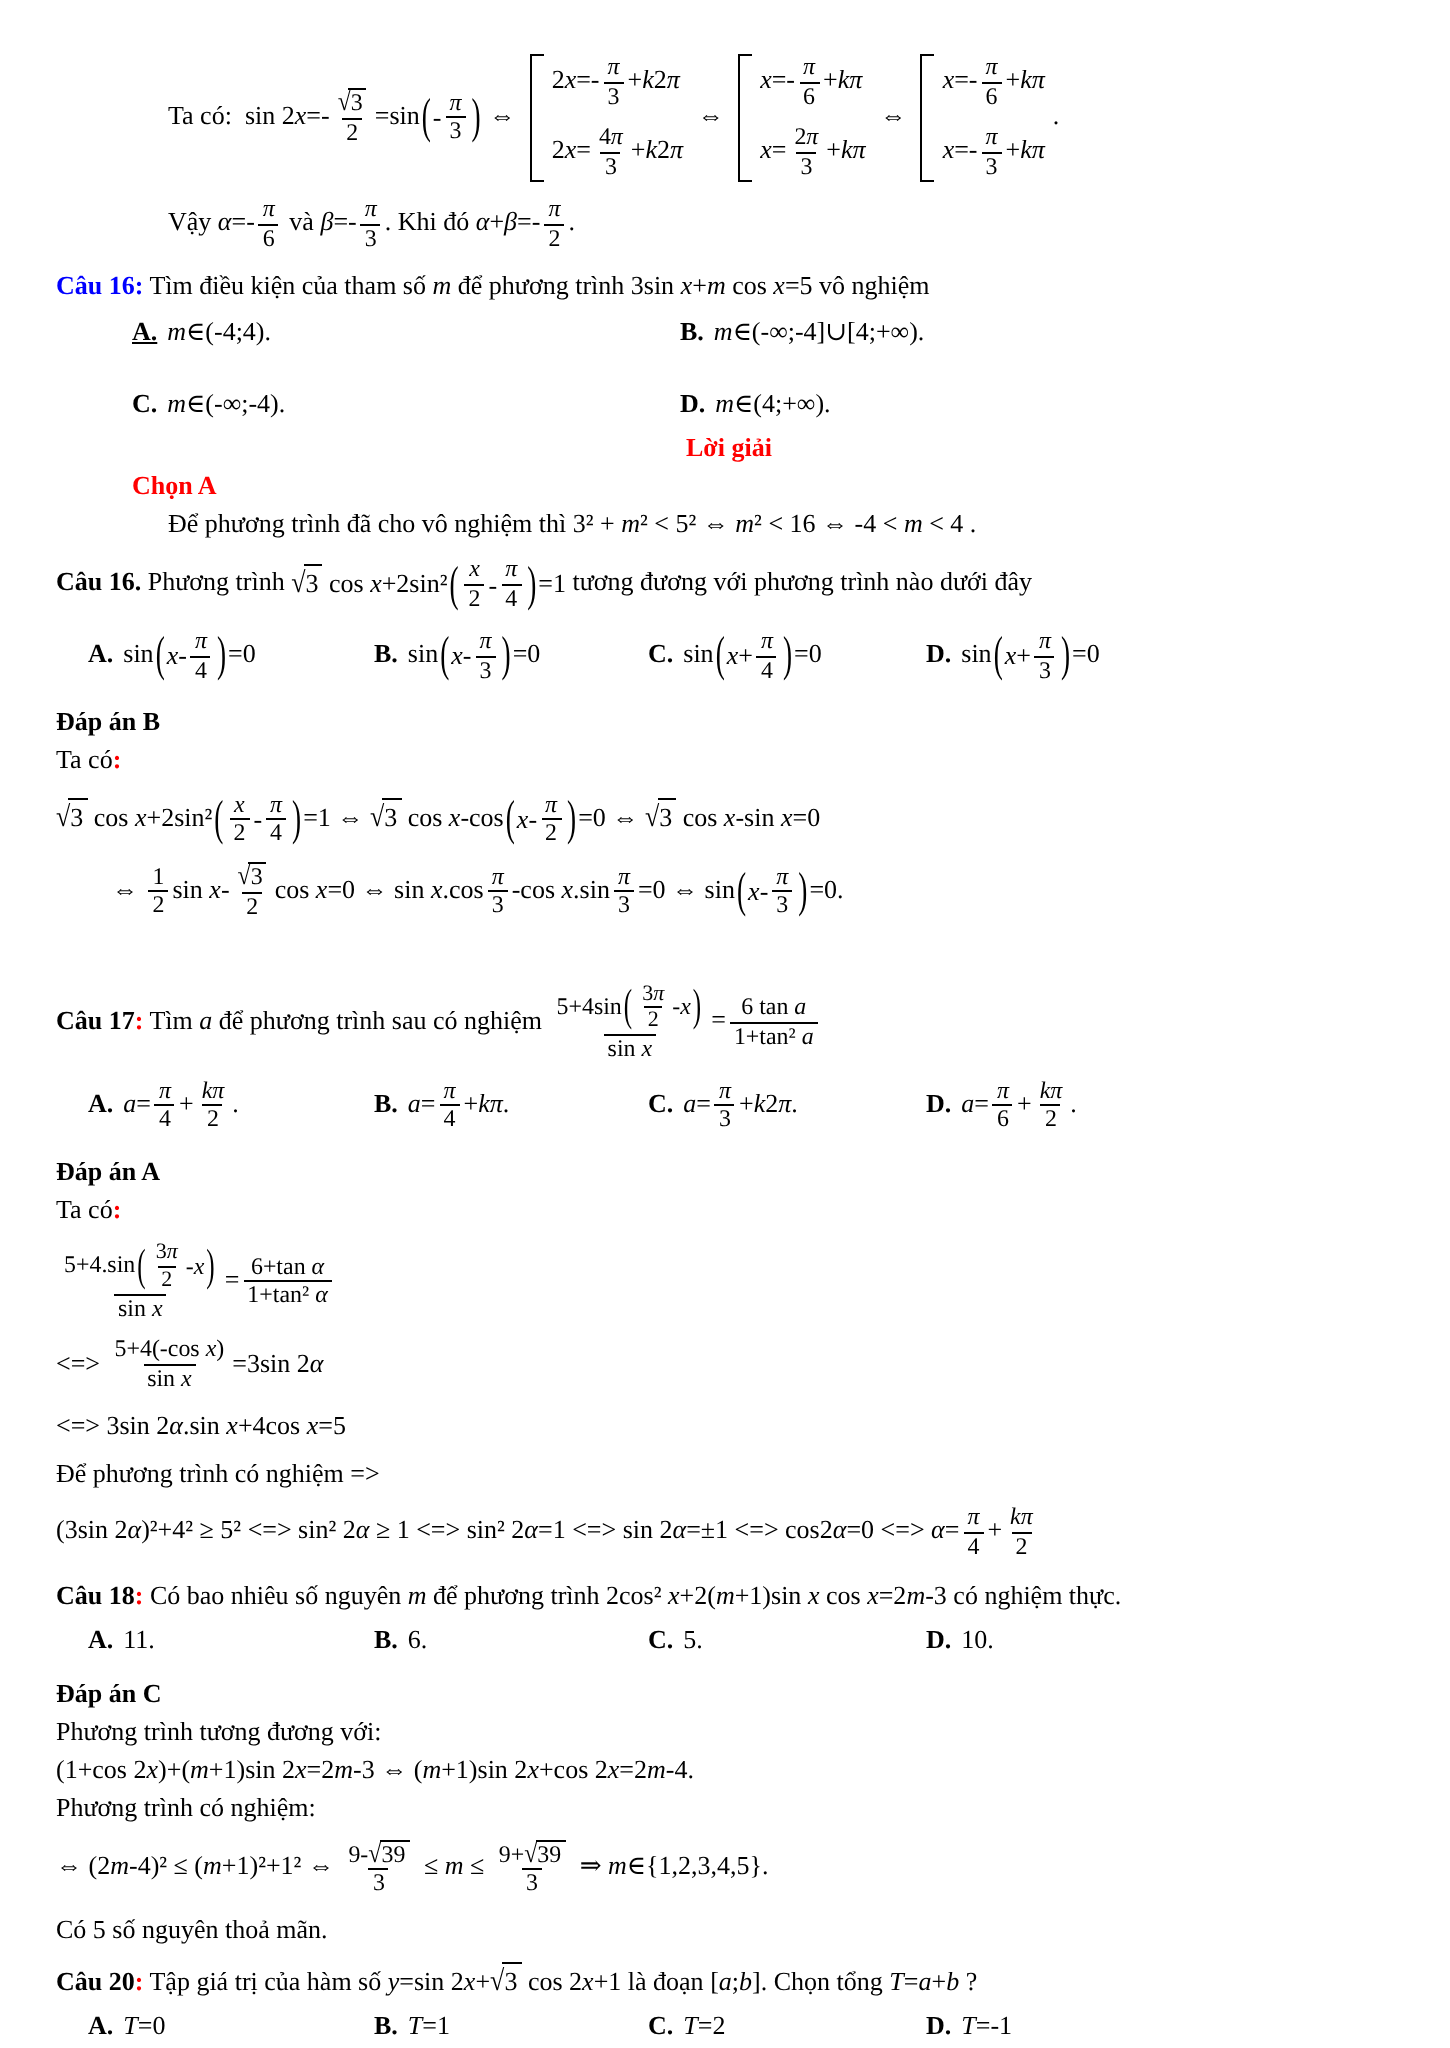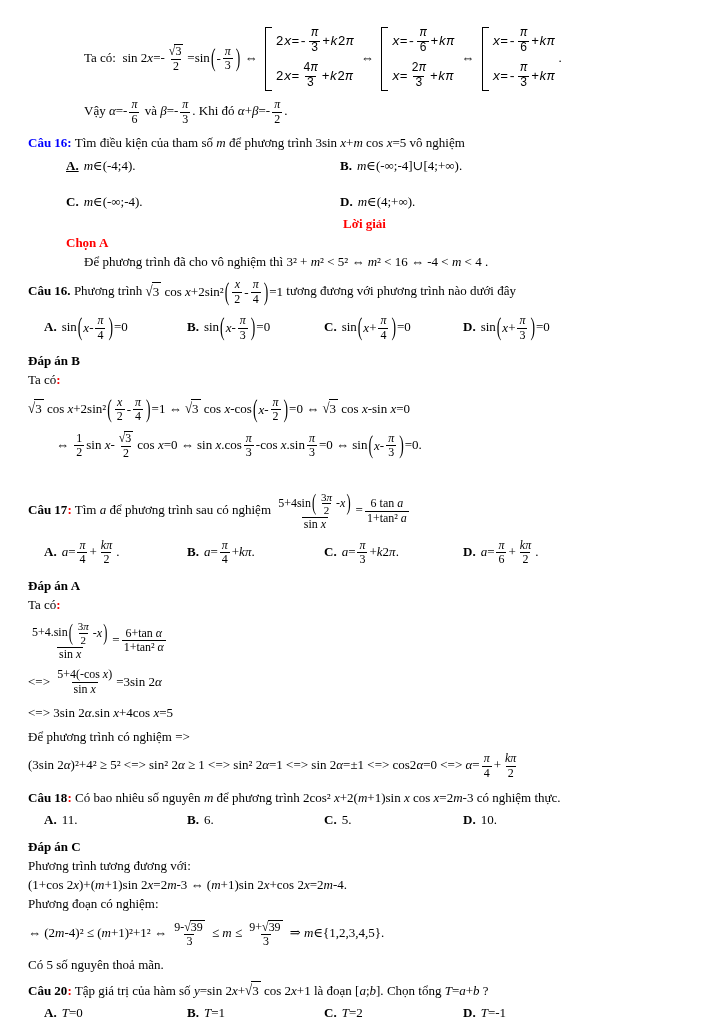--- a/index.html
+++ b/index.html
@@ -28,21 +28,21 @@
   
   .frac{display:inline-flex;flex-direction:column;align-items:center;vertical-align:middle;margin:0 2px;}
   .fn,.fd{display:block;font-size:.92em;line-height:1.15;padding:0 2px;text-align:center;white-space:nowrap;}
   .fd{border-top:1px solid currentColor;}
   .sqrt{display:inline-flex;align-items:baseline;white-space:nowrap;}
   .sqs{display:inline-block;transform:scaleY(1.12);transform-origin:0 80%;margin-right:-1px;}
   .sqb{border-top:1px solid currentColor;padding:0 2px 0 1px;}
   .pg{display:inline-flex;align-items:center;vertical-align:middle;}
   .bigp{display:inline-block;transform:scaleY(1.8);font-size:1.05em;padding:0 1px;}
   .pin{display:inline-flex;align-items:center;white-space:nowrap;}
-  .cases{display:inline-flex;align-items:flex-start;vertical-align:middle;margin:0 4px;font-family:Liberation Mono, monospace;}
+  .cases{display:inline-flex;align-items:flex-start;vertical-align:middle;margin:0 4px;}
   .cbr{align-self:stretch;width:6px;border-left:1.5px solid currentColor;border-top:1.5px solid currentColor;border-bottom:1.5px solid currentColor;margin-right:4px;}
   .crows{display:inline-flex;flex-direction:column;row-gap:7px;}
   .crow{white-space:nowrap;}
 </style>
 </head>
 <body style="background: rgb(255, 255, 255); color: rgb(0, 0, 0);">
 
 <div class="page">
 
   <section>
@@ -298,21 +298,21 @@
     <div class="line"><b class="qnum">Câu 18</b><b class="red">:</b><span class="seg"><span> Có bao nhiêu số nguyên </span><span class="math"><i>m</i></span><span> để phương trình </span><span class="math">2cos² <i>x</i>+2(<i>m</i>+1)sin <i>x</i> cos <i>x</i>=2<i>m</i>-3</span><span> có nghiệm thực.</span></span></div>
     <div class="optgrid og4">
       <span class="opt"><b class="ol">A.</b><span class="seg"><span>11.</span></span></span>
       <span class="opt"><b class="ol">B.</b><span class="seg"><span>6.</span></span></span>
       <span class="opt"><b class="ol">C.</b><span class="seg"><span>5.</span></span></span>
       <span class="opt"><b class="ol">D.</b><span class="seg"><span>10.</span></span></span>
     </div>
     <div class="line mt"><b>Đáp án C</b></div>
     <div class="line"><span>Phương trình tương đương với:</span></div>
     <div class="line"><span class="math">(1+cos 2<i>x</i>)+(<i>m</i>+1)sin 2<i>x</i>=2<i>m</i>-3 ⇔ (<i>m</i>+1)sin 2<i>x</i>+cos 2<i>x</i>=2<i>m</i>-4.</span></div>
-    <div class="line"><span>Phương đoạn có nghiệm:</span></div>
+    <div class="line"><span>Phương trình có nghiệm:</span></div>
     <div class="line mline"><span class="math">⇔ (2<i>m</i>-4)² ≤ (<i>m</i>+1)²+1² ⇔ <span class="frac">
             <span class="fn">9-<span class="sqrt">
                 <span class="sqs">√</span>
                 <span class="sqb">39</span>
               </span></span>
             <span class="fd">3</span>
           </span> ≤ <i>m</i> ≤ <span class="frac">
             <span class="fn">9+<span class="sqrt">
                 <span class="sqs">√</span>
                 <span class="sqb">39</span>

